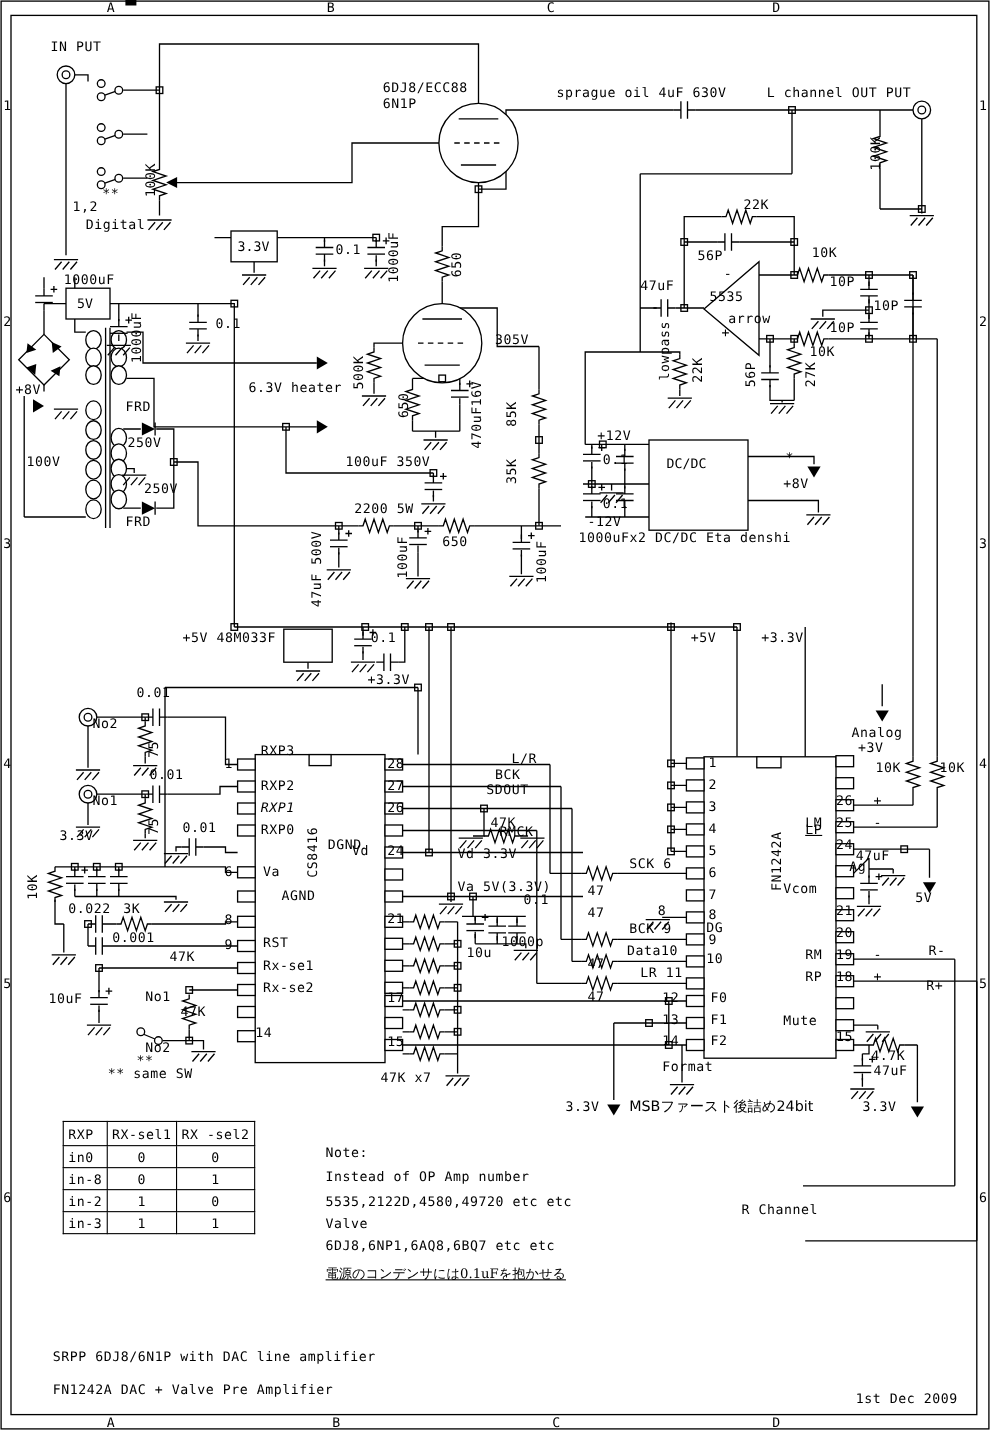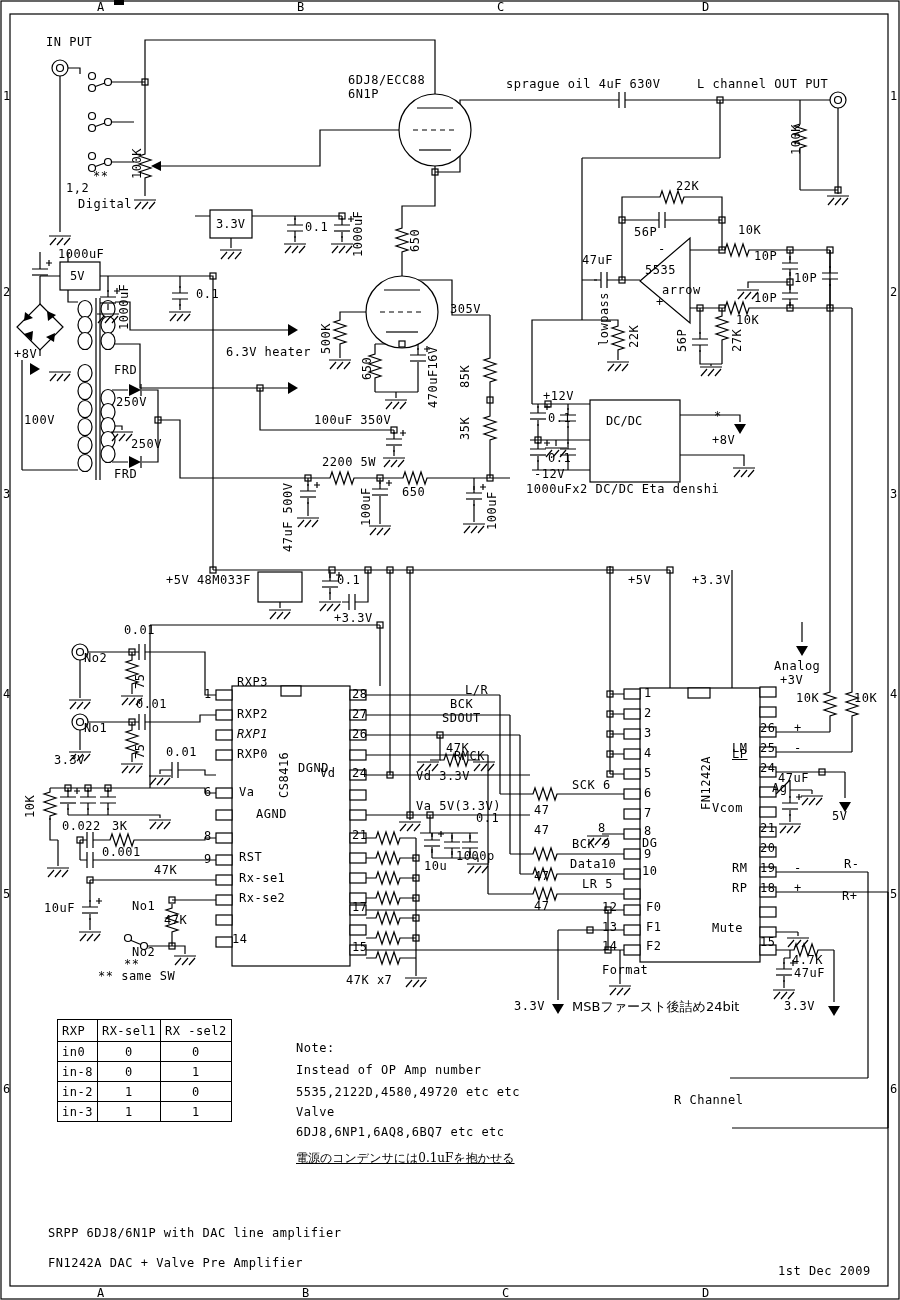--- a/index.html
+++ b/index.html
@@ -611,21 +611,21 @@
       <span style="left: 456px; top: 825px; margin-top: 25px;">1000p</span>
       <span style="left: 424px; top: 860px;">10u</span>
       <span style="left: 346px; top: 974px;">47K x7</span>
       <span style="left: 572px; top: 779px;">SCK 6</span>
       <span style="left: 534px; top: 804px;">47</span>
       <span style="left: 534px; top: 824px;">47</span>
       <span style="left: 598px; top: 822px;">8</span>
       <span style="left: 572px; top: 838px;">BCK 9</span>
       <span style="left: 534px; top: 870px;">47</span>
       <span style="left: 570px; top: 858px;">Data10</span>
-      <span style="left: 582px; top: 878px;">LR 5</span>
+      <span style="left: 582px; top: 878px;">LR 11</span>
       <span style="left: 534px; top: 900px;">47</span>
       <span style="left: 644px; top: 687px;">1</span>
       <span style="left: 644px; top: 707px;">2</span>
       <span style="left: 644px; top: 727px;">3</span>
       <span style="left: 644px; top: 747px;">4</span>
       <span style="left: 644px; top: 767px;">5</span>
       <span style="left: 644px; top: 787px;">6</span>
       <span style="left: 644px; top: 807px;">7</span>
       <span style="left: 644px; top: 825px;">8</span>
       <span style="left: 642px; top: 837px;">DG</span>

